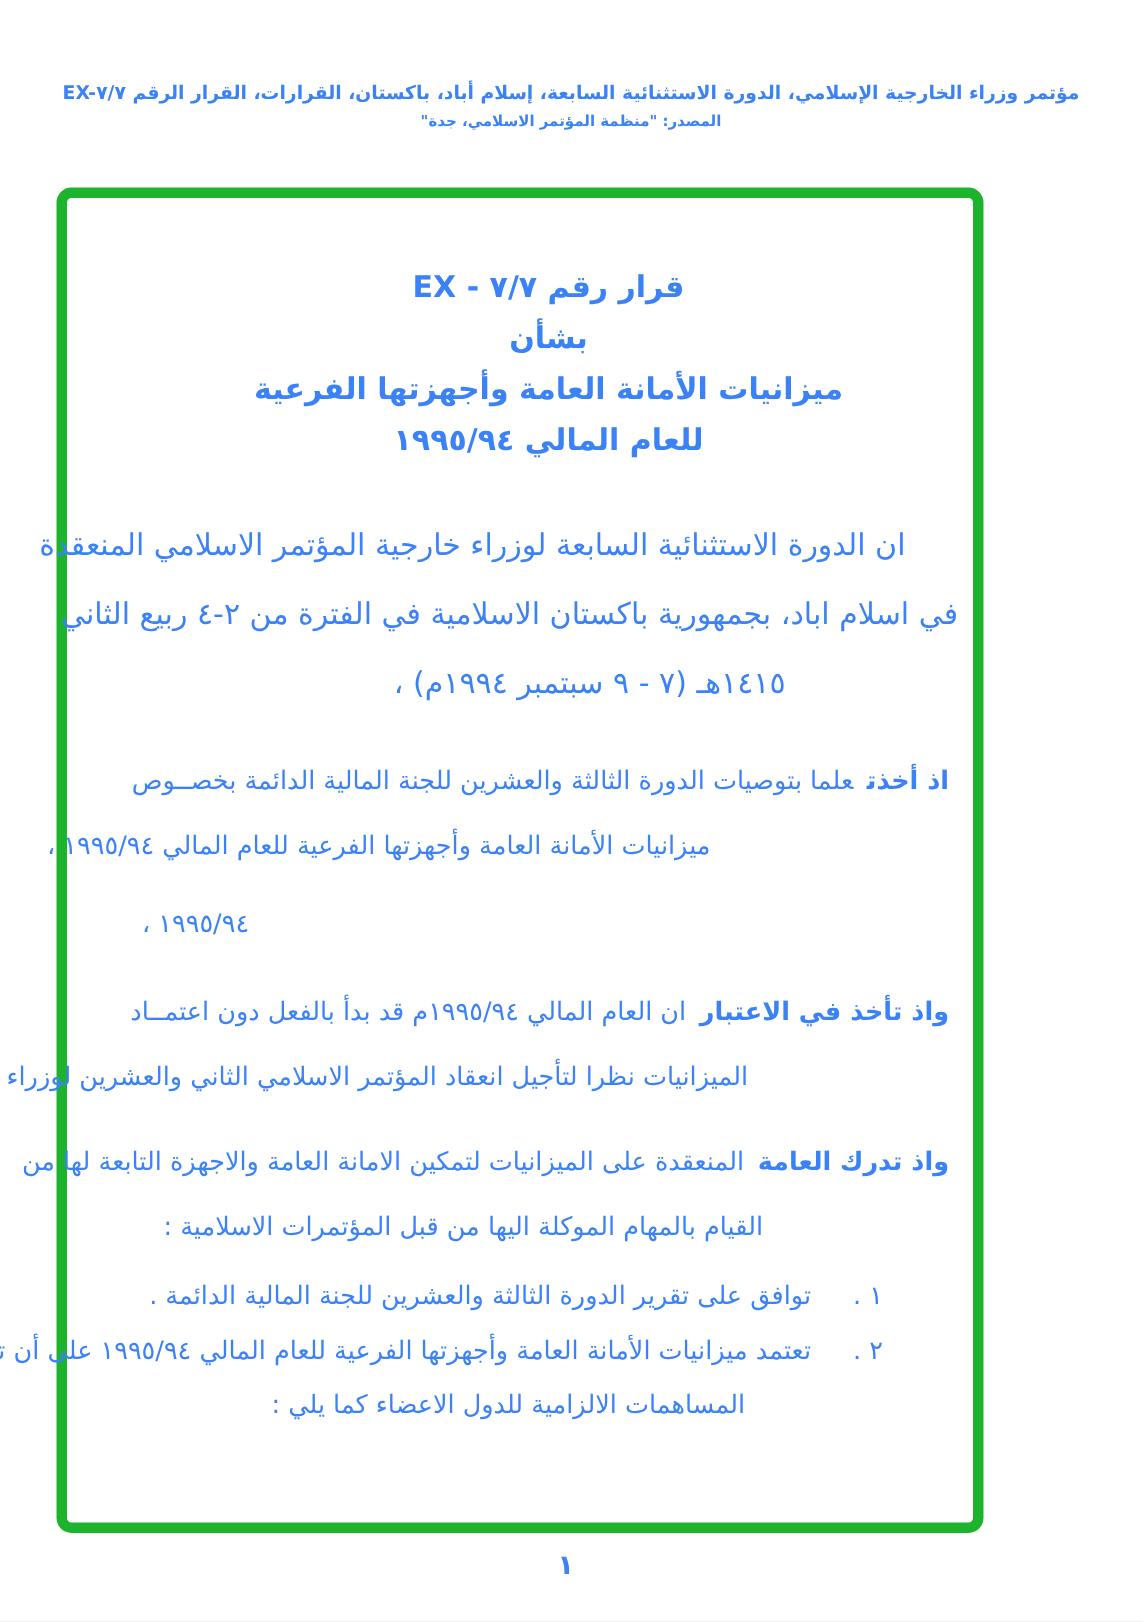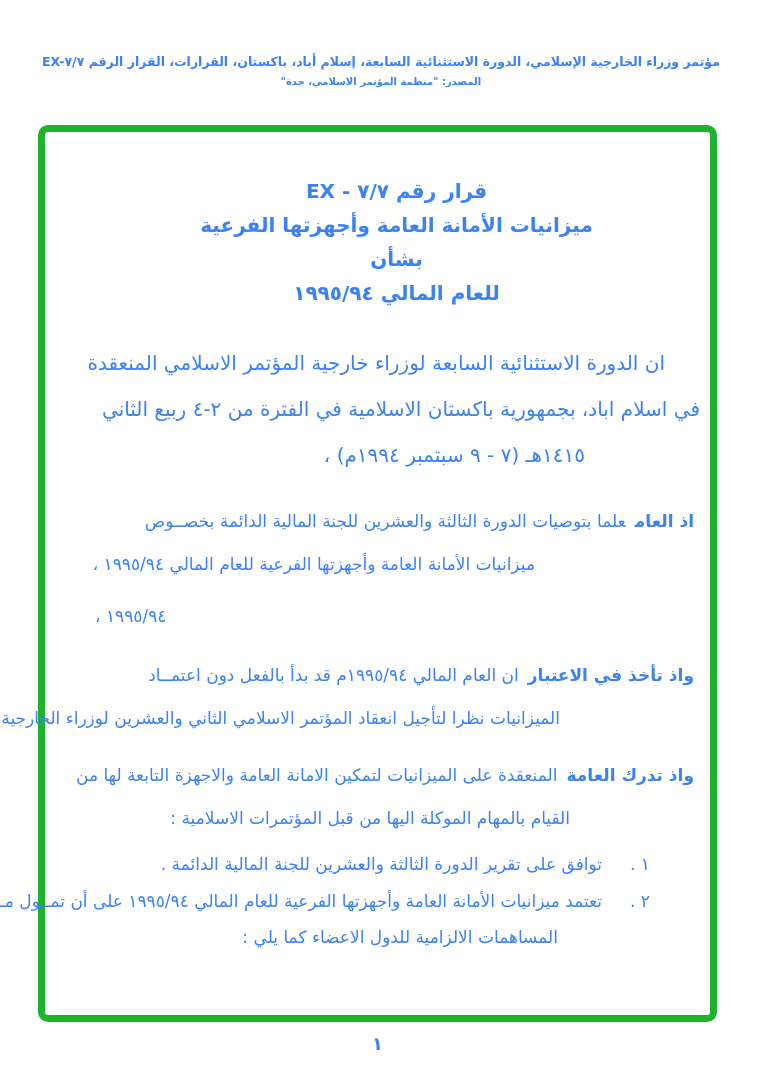--- a/index.html
+++ b/index.html
@@ -6,21 +6,21 @@
   .page{
     width:762px;height:1081px;background:#ffffff;position:relative;
     direction:rtl;font-family:"DejaVu Sans",sans-serif;color:#3b82f6;
     margin:0 auto;overflow:hidden;
   }
   .hdr{padding-top:54px;text-align:center;}
   .hdr1{font-size:12.5px;font-weight:bold;white-space:nowrap;}
   .hdr1 .code{display:inline-block;}
   .hdr2{font-size:10px;font-weight:bold;margin-top:7px;}
   .box{
-    position:absolute;left:38px;top:125px;width:679px;height:897px;
+    position:absolute;left:38px;top:125px;width:618px;height:897px;
     border:7px solid #1eb32d;border-radius:10px;box-sizing:border-box;
     padding:0 10px 0 48px;
   }
   .title{margin-top:42px;text-align:center;font-weight:bold;}
   .title .tl{height:34px;line-height:34px;font-size:20px;white-space:nowrap;}
   .ln{white-space:nowrap;}
   .p1 .ln{height:46px;line-height:46px;font-size:20px;}
   .para .ln{height:43px;line-height:43px;font-size:17px;}
   .p1{margin-top:30px;}
   .p2{margin-top:22px;}
@@ -55,33 +55,33 @@
 
   <div class="hdr">
     <div class="hdr1"><span>مؤتمر وزراء الخارجية الإسلامي، الدورة الاستثنائية السابعة، إسلام أباد، باكستان، القرارات، القرار الرقم</span> <span class="code" dir="ltr">EX-٧/٧</span></div>
     <div class="hdr2">المصدر: "منظمة المؤتمر الاسلامي، جدة"</div>
   </div>
 
   <div class="box" style="border-color: rgb(30, 179, 45);">
 
     <div class="title">
       <div class="tl">قرار رقم ٧/٧ - EX</div>
+      <div class="tl">بشأن</div>
       <div class="tl">ميزانيات الأمانة العامة وأجهزتها الفرعية</div>
-      <div class="tl">بشأن</div>
       <div class="tl">للعام المالي ١٩٩٥/٩٤</div>
     </div>
 
     <div class="p1">
       <div class="ln ind35">ان الدورة الاستثنائية السابعة لوزراء خارجية المؤتمر الاسلامي المنعقدة</div>
       <div class="ln">في اسلام اباد، بجمهورية باكستان الاسلامية في الفترة من ٢-٤ ربيع الثاني</div>
       <div class="ln ind115">١٤١٥هـ (٧ - ٩ سبتمبر ١٩٩٤م) ،</div>
     </div>
 
     <div class="para p2">
-      <div class="ln ind6"><b class="lead">اذ العام</b><span>علما بتوصيات الدورة الثالثة والعشرين للجنة المالية الدائمة بخصــوص</span></div>
+      <div class="ln ind6"><b class="lead">اذ أخذت</b><span>علما بتوصيات الدورة الثالثة والعشرين للجنة المالية الدائمة بخصــوص</span></div>
       <div class="ln ind165">ميزانيات الأمانة العامة وأجهزتها الفرعية للعام المالي ١٩٩٥/٩٤ ،</div>
     </div>
 
     <div class="para p3">
       <div class="ln alignleft">١٩٩٥/٩٤ ،</div>
     </div>
 
     <div class="para p4">
       <div class="ln ind6"><b class="lead">واذ تأخذ في الاعتبار</b><span>ان العام المالي ١٩٩٥/٩٤م قد بدأ بالفعل دون اعتمــاد</span></div>
       <div class="ln ind140">الميزانيات نظرا لتأجيل انعقاد المؤتمر الاسلامي الثاني والعشرين لوزراء الخارجية،</div>

